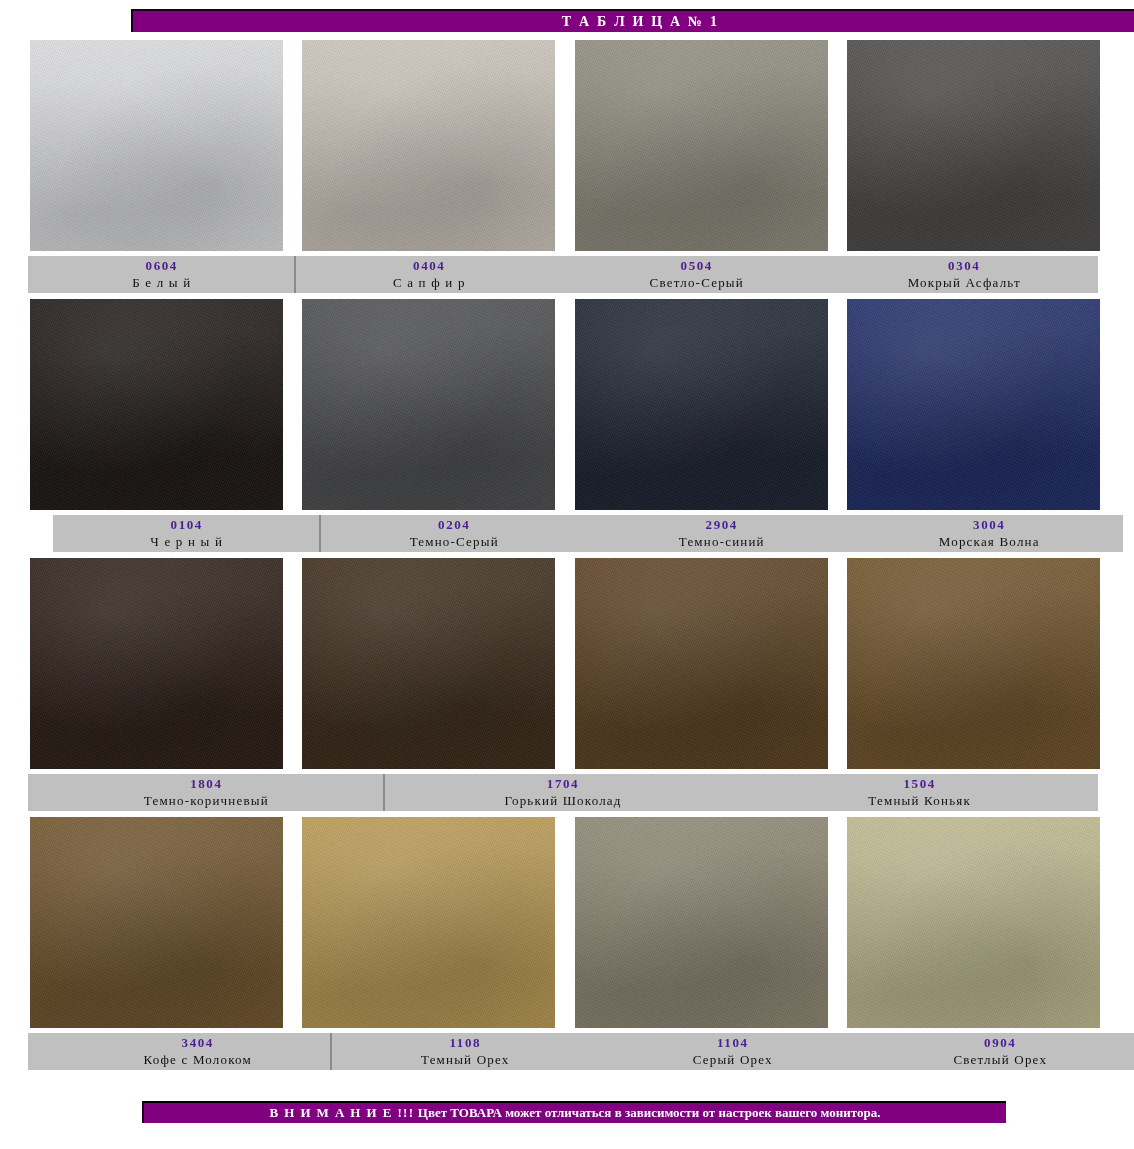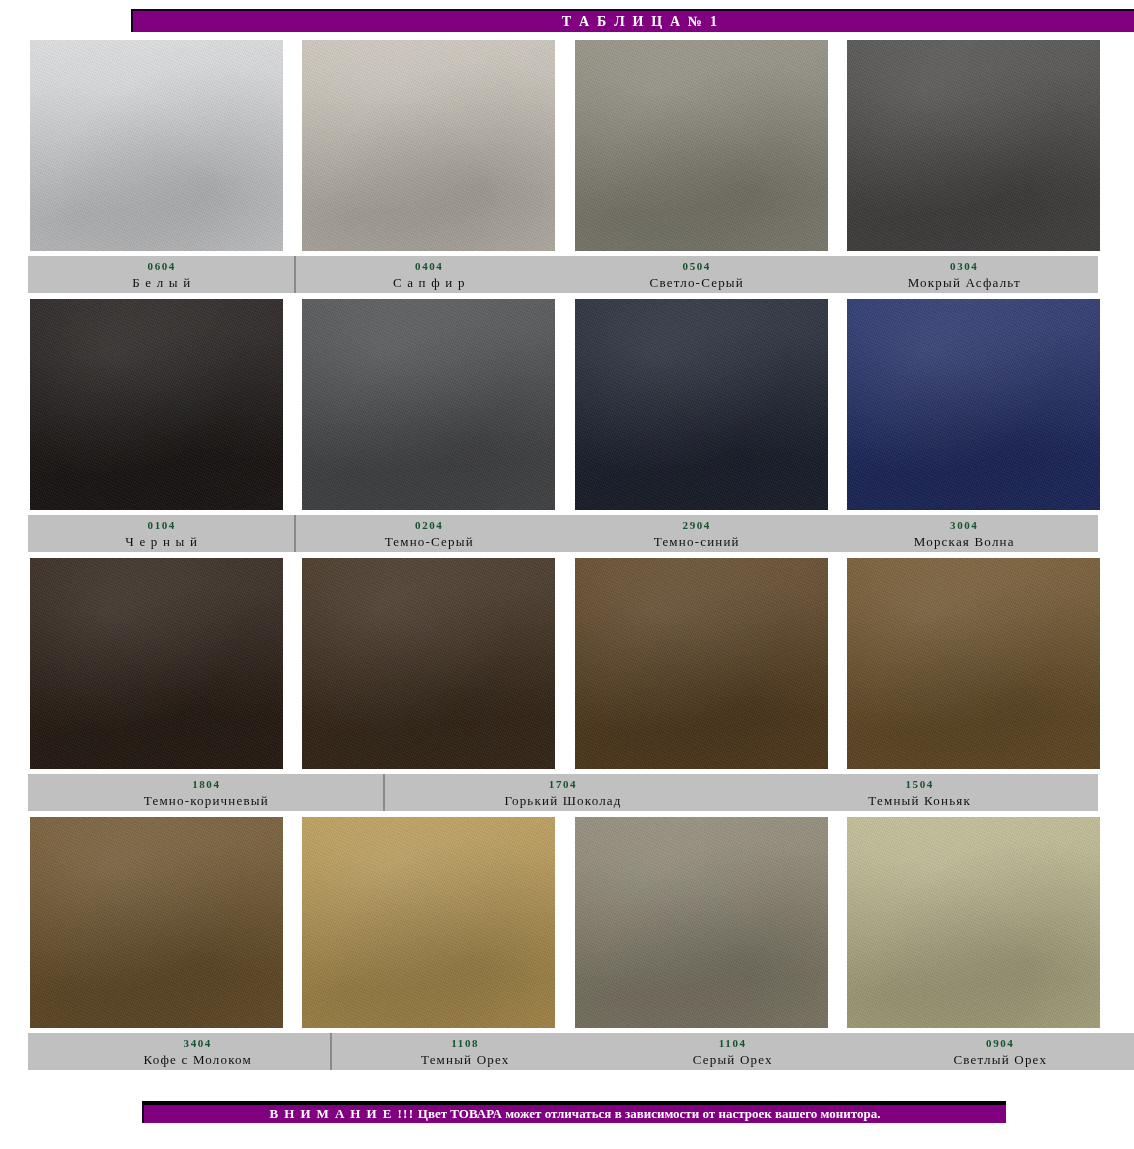--- a/index.html
+++ b/index.html
@@ -116,23 +116,23 @@
   .caption-cell.sep::after {
     content: "";
     position: absolute;
     right: 0;
     top: 0;
     width: 2px;
     height: 37px;
     background: #8a8a8a;
   }
   .cap-code {
-    font-size: 11px;
+    font-size: 13px;
     font-weight: bold;
-    color: #14532d;
+    color: #4c1d95;
     letter-spacing: 1.6px;
     line-height: 16px;
     white-space: nowrap;
   }
   .cap-name {
     font-size: 13px;
     font-weight: normal;
     color: #101010;
     letter-spacing: 1.2px;
     line-height: 17px;
@@ -140,21 +140,21 @@
   }
 
   
   .warning-banner {
     position: absolute;
     left: 142px;
     top: 1101px;
     width: 864px;
     height: 22px;
     background: #800080;
-    border-top: 4px solid #000000;
+    border-top: 2px solid #000000;
     border-left: 2px solid #1a0020;
     box-sizing: border-box;
     display: flex;
     align-items: center;
     justify-content: center;
   }
   .warning-text {
     color: #ffffff;
     font-size: 13px;
     font-weight: bold;
@@ -235,21 +235,21 @@
           <div class="grain g1"></div>
             <div class="grain g2"></div>
             <div class="grain g3"></div>
         </div>
         <div class="swatch" style="background-color: rgb(30, 43, 102);">
           <div class="grain g1"></div>
             <div class="grain g2"></div>
             <div class="grain g3"></div>
         </div>
       </div>
-      <div class="caption-bar" style="background-color: rgb(192, 192, 192);">
+      <div class="caption-bar" style="background-color: rgb(192, 192, 192); margin-left: 25px;">
         <div class="caption-cell sep">
           <span class="cap-code">0104</span>
           <span class="cap-name">Ч е р н ы й</span>
         </div>
         <div class="caption-cell">
           <span class="cap-code">0204</span>
           <span class="cap-name">Темно-Серый</span>
         </div>
         <div class="caption-cell">
           <span class="cap-code">2904</span>

